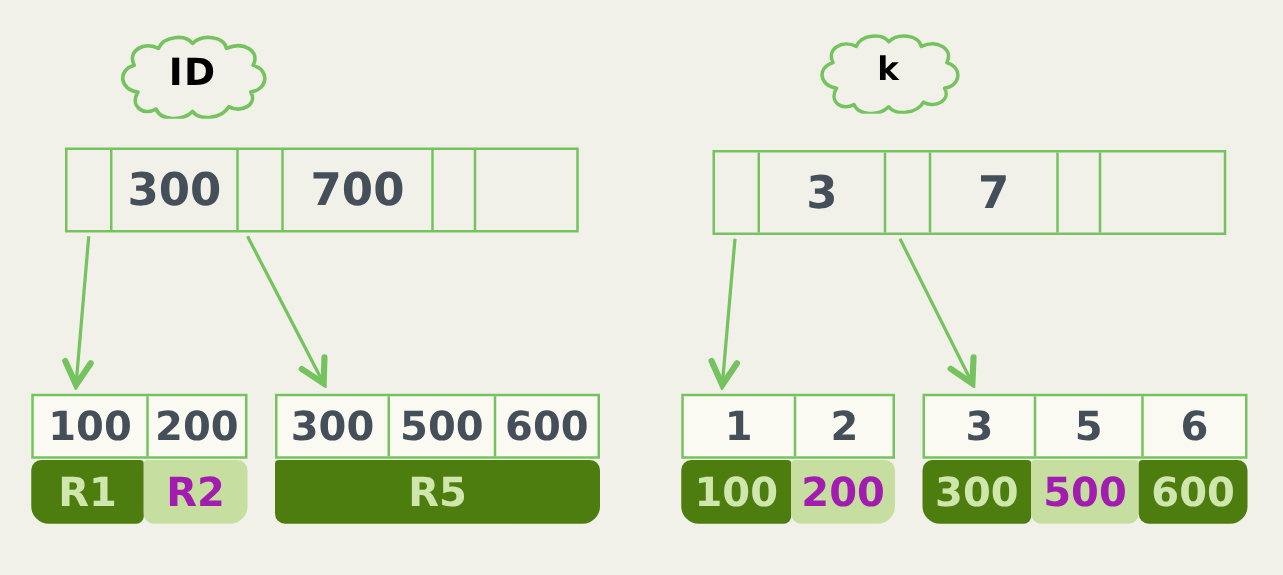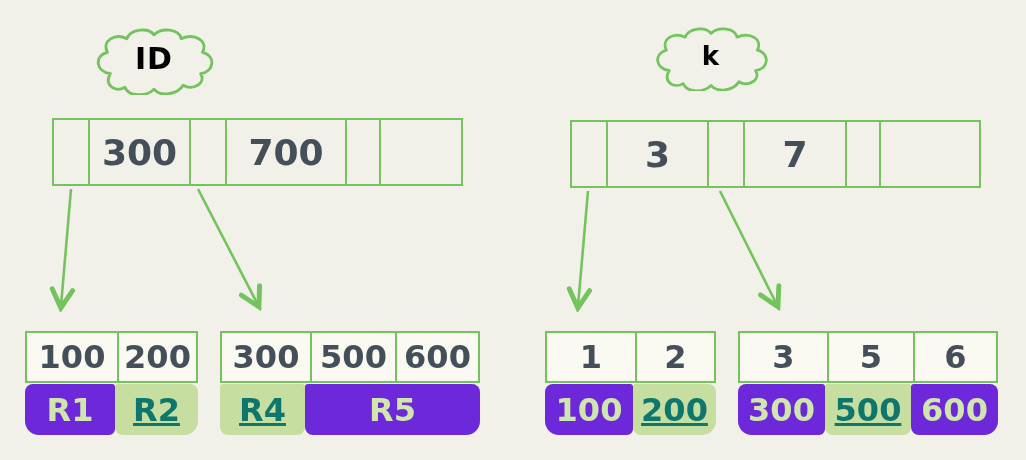--- a/index.html
+++ b/index.html
@@ -21,38 +21,38 @@
     position:absolute;display:flex;box-sizing:border-box;
     border:2.5px solid #74c35e;background:transparent;
   }
   .root .cell{
     box-sizing:border-box;border-left:2.5px solid #74c35e;
     display:flex;align-items:center;justify-content:center;
     font-size:36px;font-weight:600;color:#454f59;
   }
   .root .cell:first-child{border-left:none;}
   
-  .leaf{position:absolute;margin-top:16px;}
+  .leaf{position:absolute;}
   .keys{
     display:flex;box-sizing:border-box;height:52px;
     border:2.5px solid #74c35e;background:#faf9f2;
   }
   .keys .cell{
     box-sizing:border-box;border-left:2.5px solid #74c35e;
     display:flex;align-items:center;justify-content:center;
     font-size:32px;font-weight:600;color:#454f59;
   }
   .keys .cell:first-child{border-left:none;}
   .vals{display:flex;height:51px;margin-top:1px;}
   .block{
     display:flex;align-items:center;justify-content:center;
     font-size:32px;font-weight:600;box-sizing:border-box;
   }
-  .block.dark{background:#6d28d9;color:#cfe6ad;}
-  .block.light{background:#c6dfa0;color:#0f766e;text-decoration:underline;}
+  .block.dark{background:#4d7c0f;color:#cfe6ad;}
+  .block.light{background:#c6dfa0;color:#a21caf;}
   .block.rl{border-radius:8px 3px 6px 14px;}
   .block.rm{border-radius:3px 3px 8px 8px;}
   .block.rr{border-radius:3px 8px 14px 8px;}
 </style>
 </head>
 <body>
 
 <div class="canvas">
 
   <svg class="arrows" width="1026" height="460">
@@ -94,21 +94,20 @@
     </div>
   </div>
 
   <div class="leaf" style="left:220px;top:315px;width:260px">
     <div class="keys">
       <div class="cell" style="width:88px">300</div>
       <div class="cell" style="width:85px">500</div>
       <div class="cell" style="flex:1">600</div>
     </div>
     <div class="vals">
-      <div class="block light rm" style="width:85px">R4</div>
       <div class="block dark rr" style="flex:1">R5</div>
     </div>
   </div>
 
   <div class="cloud" style="left:644px;top:26px;width:134px;height:65px">
     <svg viewBox="0 0 140 70">
       <path d="M 25,48 C 10,46 8,30 22,26 C 16,14 30,6 42,12 C 46,2 64,0 70,8 C 78,0 96,2 98,12 C 112,6 126,14 120,26 C 134,30 132,46 118,48 C 124,58 110,66 100,60 C 94,70 76,72 70,64 C 62,72 44,72 40,62 C 30,68 18,60 25,48 Z" fill="none" stroke="#74c35e" stroke-width="3" stroke-linejoin="round"></path>
     </svg>
     <div class="cloud-label" style="font-size:26px">k</div>
   </div>

